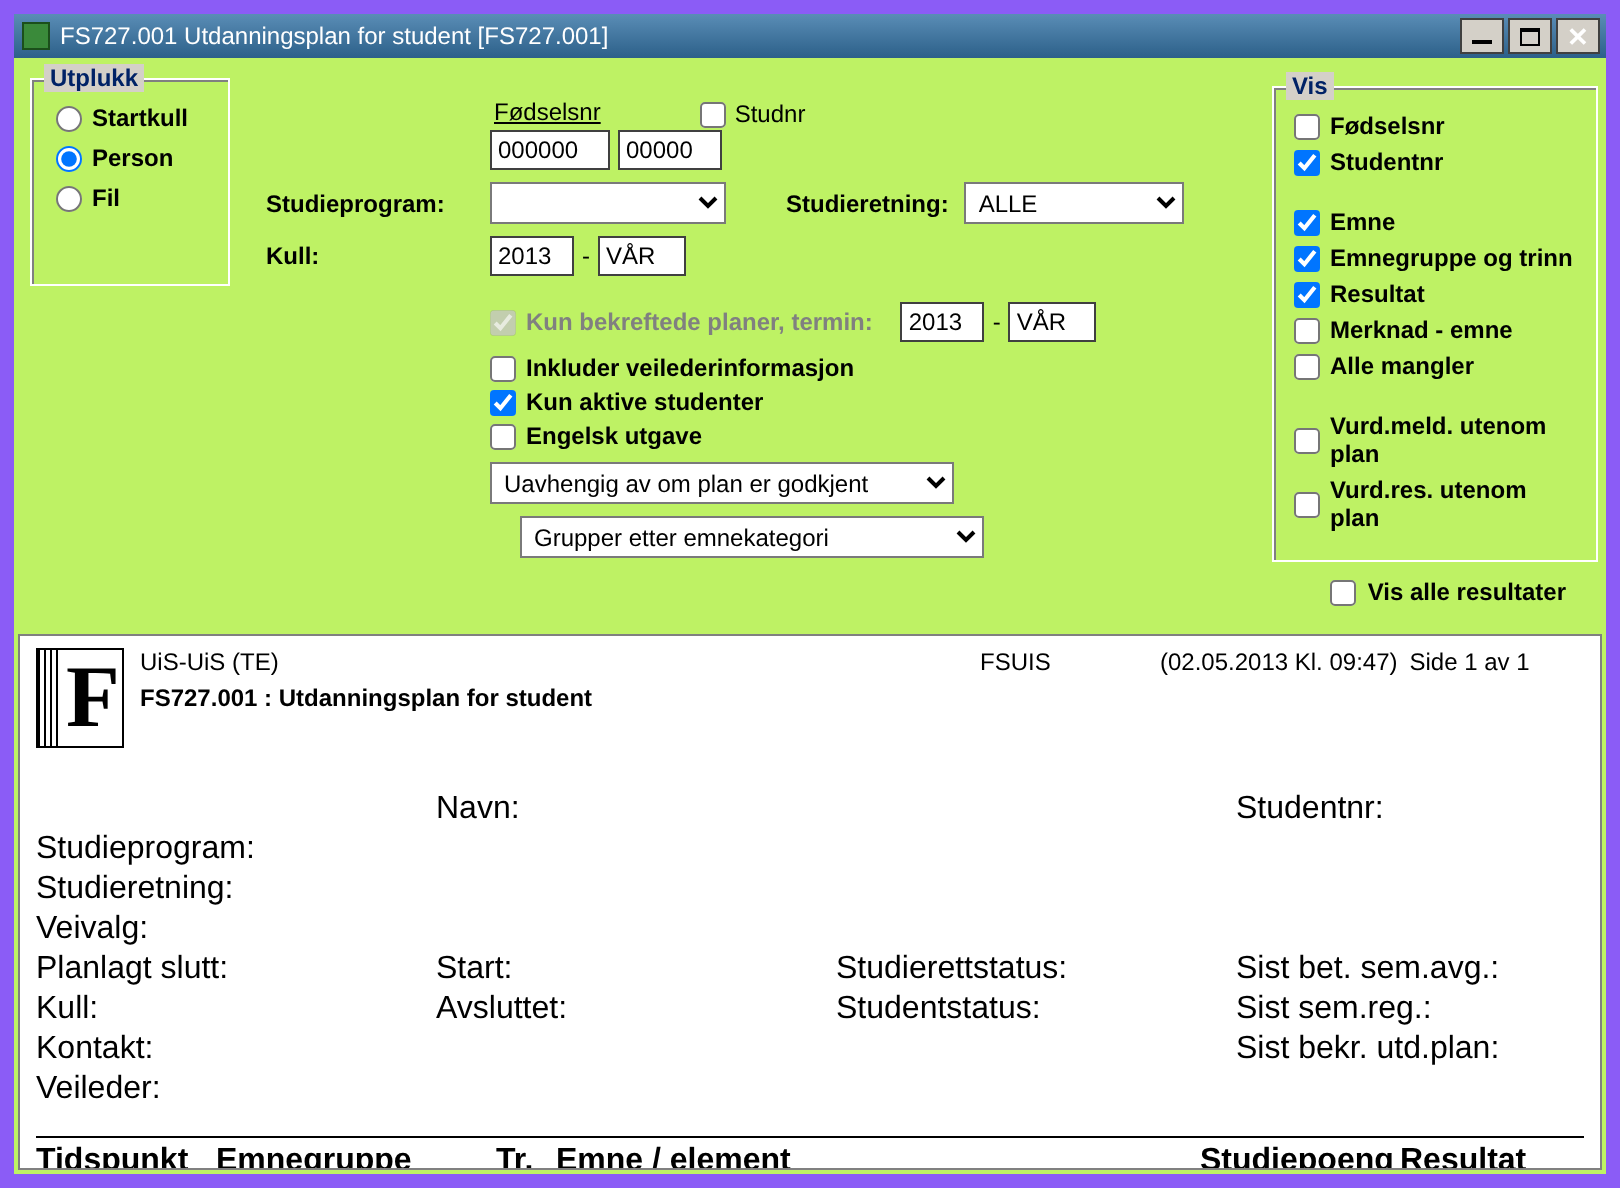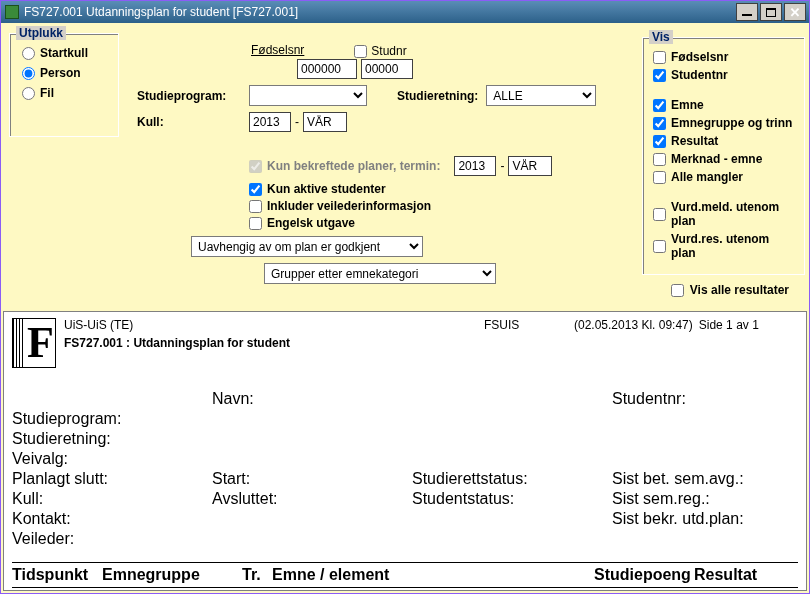--- a/index.html
+++ b/index.html
@@ -8,22 +8,22 @@
     font-family: "Segoe UI", Tahoma, Arial, sans-serif;
     font-size: 12px;
     background: #fff;
     width: 810px;
     height: 594px;
     overflow: hidden;
   }
   .window {
     width: 810px;
     height: 594px;
-    border: 1px solid #8b5cf6;
-    background: #fef9c3;
+    border: 7px solid #8b5cf6;
+    background: #bef264;
     display: flex;
     flex-direction: column;
   }
   .titlebar {
     height: 22px;
     background: linear-gradient(to bottom, #5a8db6, #2c6089);
     color: #fff;
     display: flex;
     align-items: center;
     padding: 0 3px 0 4px;
@@ -70,21 +70,21 @@
   .fset .legend {
     position: absolute;
     top: -8px; left: 6px;
     background: #d4d0c8;
     color: #002266;
     font-weight: bold;
     padding: 0 3px;
     font-size: 12px;
   }
   .utplukk {
-    width: 110px;
+    width: 100px;
     height: 104px;
   }
   .radio-row {
     display: flex; align-items: center;
     margin: 6px 0;
     cursor: default;
   }
   .radio-row input { margin: 0 5px 0 2px; }
   .radio-row label { font-weight: bold; }
 
@@ -251,21 +251,21 @@
 
       <div class="top-line">
         <div style="width:112px"></div>
         <div>
           <div style="display:flex; align-items:center;">
             <span class="grp-lbl" style="margin-left:2px;">Fødselsnr</span>
             <span style="width:50px"></span>
             <input type="checkbox" style="margin: 0px 4px 0px 0px;">
             <span>Studnr</span>
           </div>
-          <div style="display:flex;margin-left:48px;">
+          <div style="display:flex;">
             <input class="tbox small" value="000000" style="">
             <span style="width:4px"></span>
             <input class="tbox tiny" value="00000" style="">
           </div>
         </div>
       </div>
 
       <div class="row">
         <span class="lbl">Studieprogram:</span>
         <select class="sel" style="width:118px">
@@ -279,44 +279,44 @@
         </select>
       </div>
 
       <div class="row">
         <span class="lbl">Kull:</span>
         <input class="tbox" style="width: 42px;" value="2013">
         <span class="dash">-</span>
         <input class="tbox" style="width: 44px;" value="VÅR">
       </div>
 
-      <div class="row" style="margin-top:24px;">
+      <div class="row" style="margin-top:13px;">
         <span style="width:112px"></span>
         <input type="checkbox" checked="" disabled="" style="margin: 0px 5px 0px 0px;">
         <span class="lbl dis" style="width:auto">Kun bekreftede planer, termin:</span>
         <span style="width:14px"></span>
         <input class="tbox" style="width: 42px;" value="2013">
         <span class="dash">-</span>
         <input class="tbox" style="width: 44px;" value="VÅR">
       </div>
 
       <div class="chk-row">
+        <input type="checkbox" style="">
+        <label style="font-weight:bold">Inkluder veilederinformasjon</label>
+      </div>
+      <div class="chk-row">
         <input type="checkbox" checked="" style="">
         <label style="font-weight:bold">Kun aktive studenter</label>
-      </div>
-      <div class="chk-row">
-        <input type="checkbox" style="">
-        <label style="font-weight:bold">Inkluder veilederinformasjon</label>
       </div>
       <div class="chk-row">
         <input type="checkbox" style="">
         <label style="font-weight:bold">Engelsk utgave</label>
       </div>
 
-      <div class="row" style="margin-left:54px; margin-top:6px;">
+      <div class="row" style="margin-left:112px; margin-top:6px;">
         <select class="sel" style="width:232px">
           <option>Uavhengig av om plan er godkjent</option>
         </select>
       </div>
       <div class="row" style="margin-left:112px;padding-left:15px;">
         <select class="sel" style="width:232px">
           <option>Grupper etter emnekategori</option>
         </select>
       </div>
     </div>

